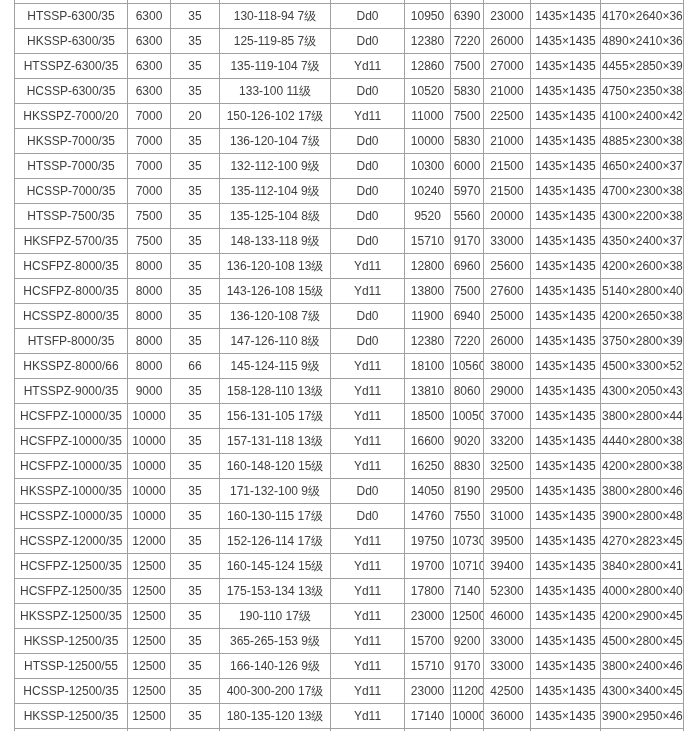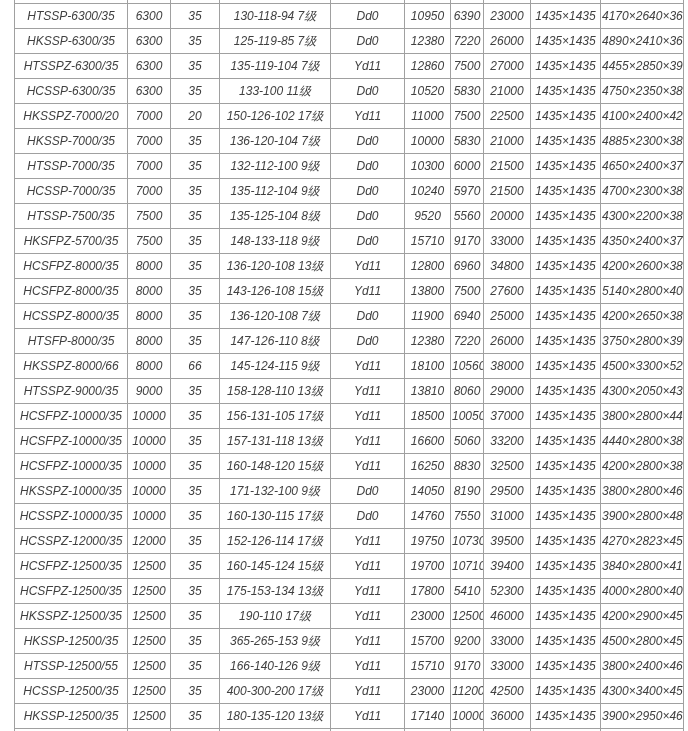--- a/index.html
+++ b/index.html
@@ -17,21 +17,20 @@
     height: 731px;
     overflow: hidden;
     font-family: "Liberation Sans", sans-serif;
   }
   table.spec-table {
     border-collapse: collapse;
     table-layout: fixed;
     margin-left: 14px;
     margin-top: 0;
     width: 669px;
-    font-style: italic;
   }
   table.spec-table td {
     border: 1px solid var(--border-color);
     height: 24px;
     padding: 0 1px;
     text-align: center;
     vertical-align: middle;
     font-size: 12px;
     color: var(--text-color);
     white-space: nowrap;
@@ -197,21 +196,21 @@
         <td>4350×2400×3780</td>
       </tr>
       <tr>
         <td>HCSFPZ-8000/35</td>
         <td>8000</td>
         <td>35</td>
         <td>136-120-108 13级</td>
         <td>Yd11</td>
         <td>12800</td>
         <td>6960</td>
-        <td>34800</td>
+        <td>25600</td>
         <td>1435×1435</td>
         <td>4200×2600×3800</td>
       </tr>
       <tr>
         <td>HCSFPZ-8000/35</td>
         <td>8000</td>
         <td>35</td>
         <td>143-126-108 15级</td>
         <td>Yd11</td>
         <td>13800</td>
@@ -280,21 +279,21 @@
         <td>1435×1435</td>
         <td>3800×2800×4400</td>
       </tr>
       <tr>
         <td>HCSFPZ-10000/35</td>
         <td>10000</td>
         <td>35</td>
         <td>157-131-118 13级</td>
         <td>Yd11</td>
         <td>16600</td>
-        <td>5060</td>
+        <td>9020</td>
         <td>33200</td>
         <td>1435×1435</td>
         <td>4440×2800×3890</td>
       </tr>
       <tr>
         <td>HCSFPZ-10000/35</td>
         <td>10000</td>
         <td>35</td>
         <td>160-148-120 15级</td>
         <td>Yd11</td>
@@ -352,21 +351,21 @@
         <td>1435×1435</td>
         <td>3840×2800×4170</td>
       </tr>
       <tr>
         <td>HCSFPZ-12500/35</td>
         <td>12500</td>
         <td>35</td>
         <td>175-153-134 13级</td>
         <td>Yd11</td>
         <td>17800</td>
-        <td>5410</td>
+        <td>7140</td>
         <td>52300</td>
         <td>1435×1435</td>
         <td>4000×2800×4000</td>
       </tr>
       <tr>
         <td>HKSSPZ-12500/35</td>
         <td>12500</td>
         <td>35</td>
         <td>190-110 17级</td>
         <td>Yd11</td>

